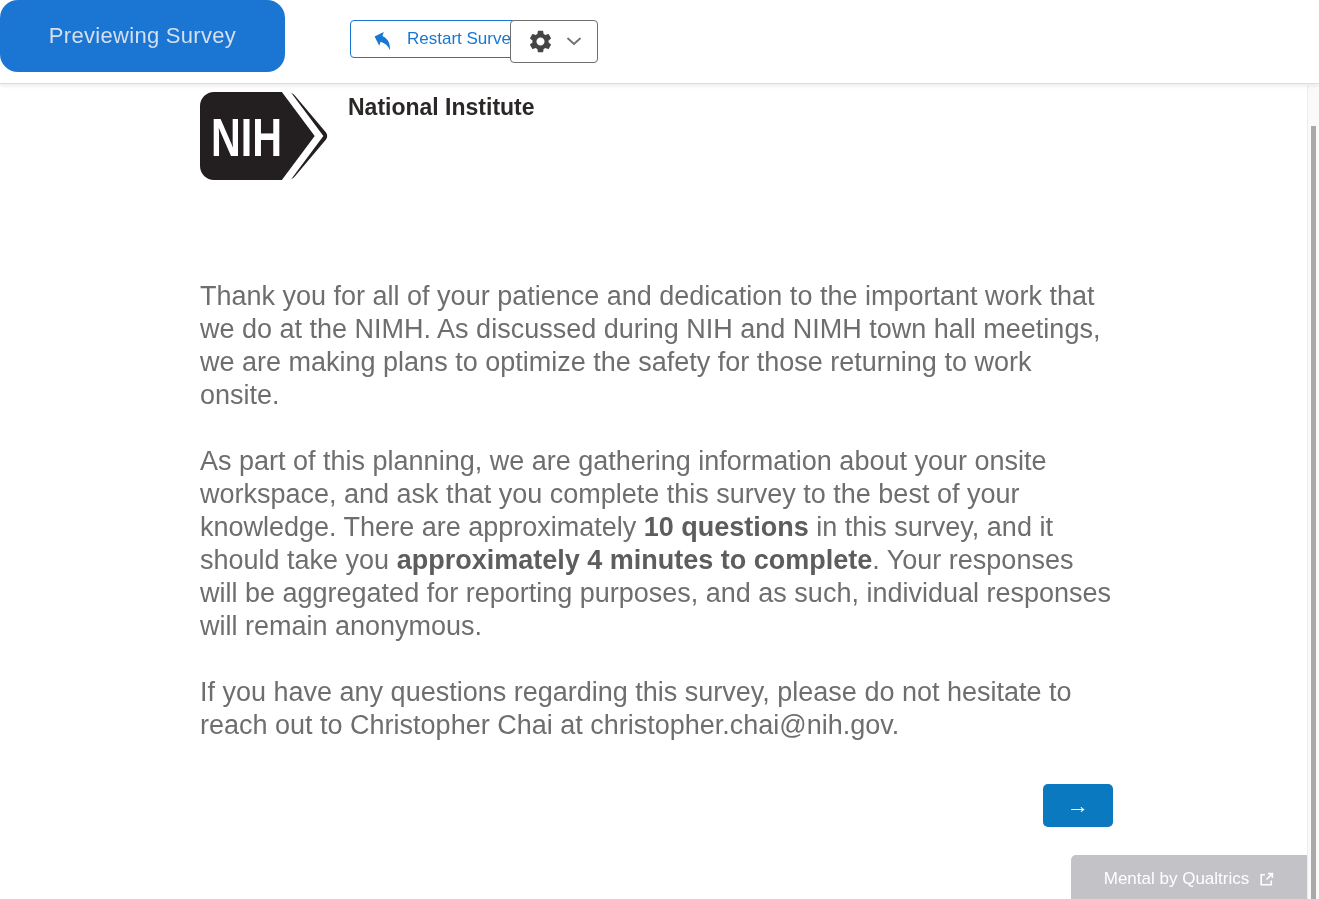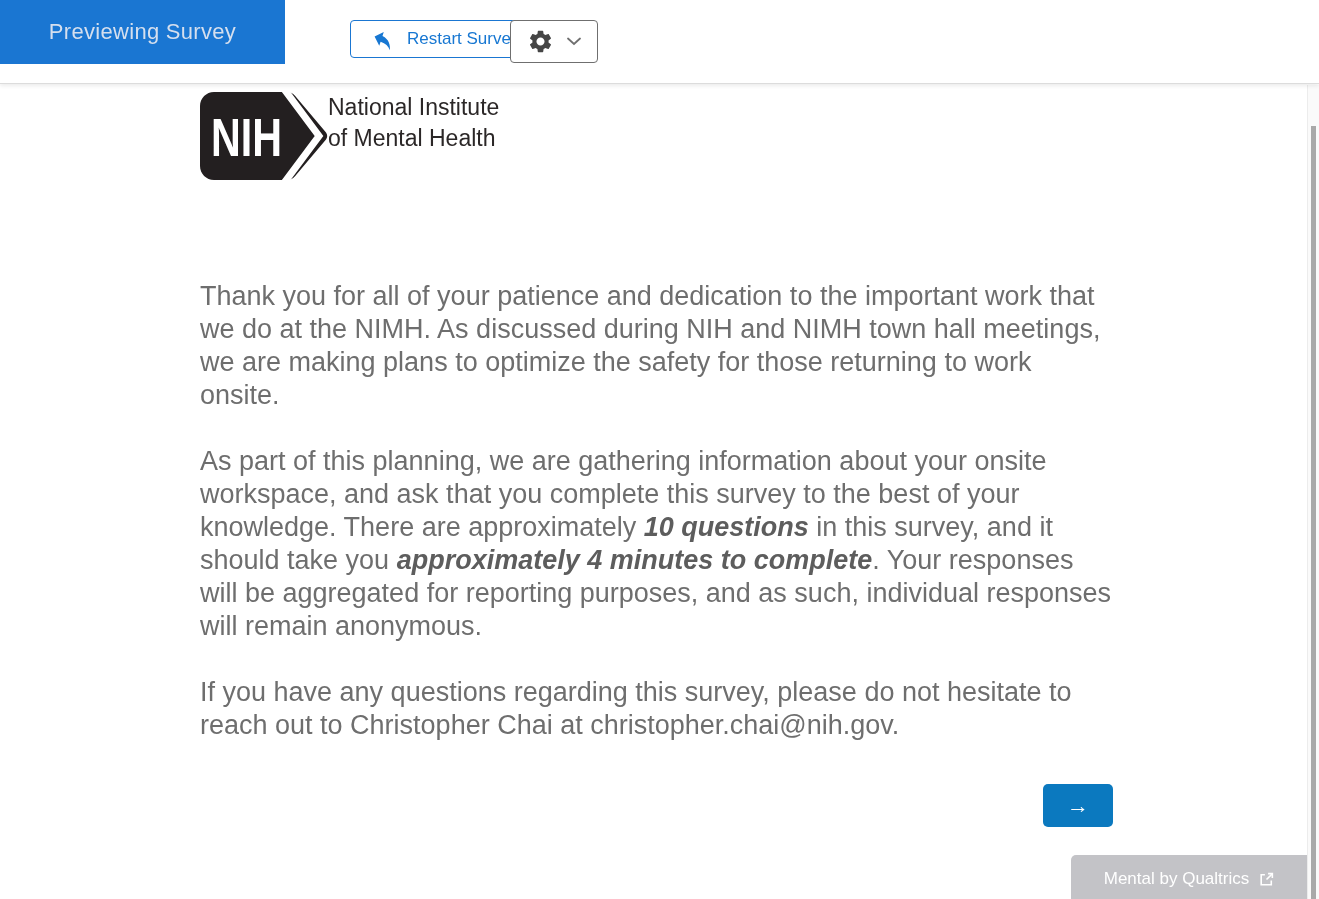--- a/index.html
+++ b/index.html
@@ -3,40 +3,40 @@
 <meta charset="utf-8">
 <style>
   * { margin:0; padding:0; box-sizing:border-box; }
   html,body { width:1319px; height:899px; overflow:hidden; background:#fff;
               font-family:"Liberation Sans", sans-serif; }
   .page { position:relative; width:1319px; height:899px; background:#ffffff; overflow:hidden; }
 
   
   .topbar { position:absolute; top:0; left:0; width:100%; height:84px; background:#ffffff;
             border-bottom:1px solid #dcdcdc; box-shadow:0 2px 4px rgba(0,0,0,.08); z-index:10; }
-  .preview-badge { position:absolute; left:0; top:0; width:285px; height:64px; background:#1a76d2;
-                   display:flex; align-items:center; justify-content:center; }
+  .preview-badge { position:absolute; left:0; top:0; width:285px; height:72px; background:#1a76d2;
+                   display:flex; align-items:center; justify-content:center;border-radius:18px; }
   .preview-badge span { color:#d5dfee; font-size:22px; letter-spacing:.3px; }
   .restart-btn { position:absolute; left:318px; top:20px; height:38px; padding:0 20px;
                  border:1px solid #1a76d2; border-radius:4px; background:#fff; color:#1777d2;
                  font-size:17px; display:flex; align-items:center; gap:11px; cursor:pointer;margin-left:32px; }
   .settings-btn { position:absolute; left:510px; top:20px; width:88px; height:43px;
                   border:1px solid #6f6f6f; border-radius:4px; background:#fff;
                   display:flex; align-items:center; justify-content:center; gap:13px; cursor:pointer; }
 
   
   .content { position:absolute; left:200px; top:92px; width:913px; }
   .logo-row { display:flex; align-items:flex-start; }
   .logo-mark { flex:0 0 auto; }
-  .logo-text { font-size:23px; font-weight:400; color:#2b2727; line-height:31px; }
+  .logo-text { margin-left:20px; font-size:23px; font-weight:700; color:#2b2727; line-height:31px; }
 
   .body-text { margin-top:96px; font-size:27px; line-height:33px; color:#6e6e6e; }
   .body-text p { margin:0 0 33px 0; }
   .body-text p:last-child { margin-bottom:0; }
-  .body-text b { font-weight:700; color:#5d5d5d;font-style:italic; }
+  .body-text b { font-weight:700; color:#5d5d5d; }
 
   
   .next-btn { position:absolute; left:1043px; top:784px; width:70px; height:43px;
               background:#0b79bf; border:none; border-radius:5px; color:#ffffff;
               font-size:22px; display:flex; align-items:center; justify-content:center; cursor:pointer;
               font-family:"Liberation Sans", sans-serif; }
 
   
   .footer-badge { position:absolute; left:1071px; top:855px; width:237px; height:48px;
                   background:#c3c3c7; border-radius:5px 0 0 0; display:flex; align-items:center;
@@ -86,21 +86,20 @@
     <div class="logo-row">
       <span class="logo-mark">
         <svg width="128" height="88" viewBox="0 0 128 88">
           <path d="M14 0 H87 c3.2 0 6.2 1.5 8.2 4 L126 40.5 c1.6 2.1 1.6 4.9 0 7 L95.2 84 c-2 2.5-5 4-8.2 4 H14 C6.3 88 0 81.7 0 74 V14 C0 6.3 6.3 0 14 0 Z" fill="#231f20"></path>
           <polyline points="84,-3 119,44 84,91" fill="none" stroke="#ffffff" stroke-width="7"></polyline>
           <text x="11" y="64" font-family="Liberation Sans, sans-serif" font-weight="bold" font-size="54" fill="#ffffff" textLength="71" lengthAdjust="spacingAndGlyphs">NIH</text>
         </svg>
       </span>
       <div class="logo-text">
         <div>National Institute</div>
-        <div>of Mental Health</div>
       </div>
     </div>
 
     <div class="body-text">
       <p>Thank you for all of your patience and dedication to the important work that we do at the NIMH. As discussed during NIH and NIMH town hall meetings, we are making plans to optimize the safety for those returning to work onsite.</p>
       <p><span>As part of this planning, we are gathering information about your onsite workspace, and ask that you complete this survey to the best of your knowledge. There are approximately </span><b>10 questions</b><span> in this survey, and it should take you </span><b>approximately 4 minutes to complete</b><span>. Your responses will be aggregated for reporting purposes, and as such, individual responses will remain anonymous.</span></p>
       <p>If you have any questions regarding this survey, please do not hesitate to reach out to Christopher Chai at christopher.chai@nih.gov.</p>
     </div>
   </div>
 

